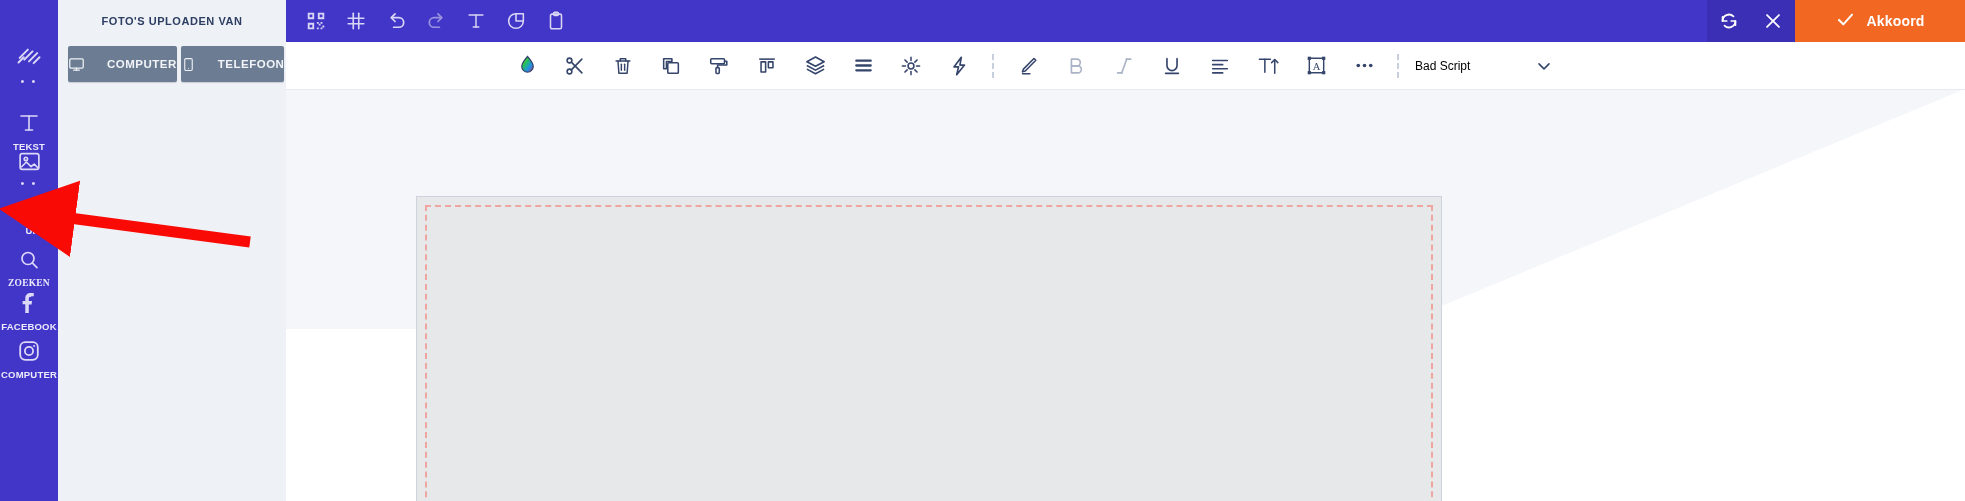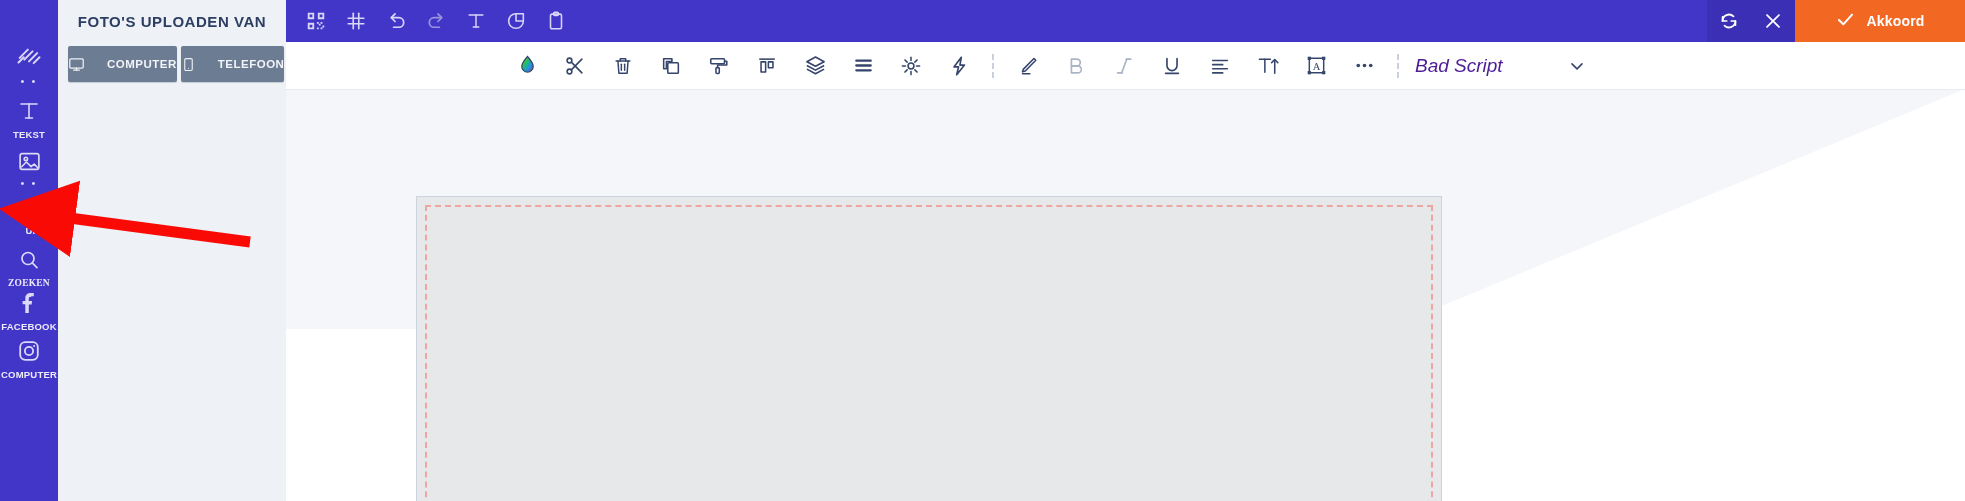--- a/index.html
+++ b/index.html
@@ -67,21 +67,21 @@
     z-index: 20;
   }
   #panel-head {
     position:absolute;
     left:0; top:0;
     width:228px; height:42px;
     background:#eef1f6;
     display:flex; align-items:center; justify-content:center;
   }
   #panel-title {
-    font-size: 15px;
+    font-size: 11px;
     font-weight: 600;
     letter-spacing: .55px;
     color: #2c3e62;
     white-space: nowrap;
   }
   #source-row {
     position: absolute;
     left: 10px; top: 46px;
     width: 208px;
     display: flex;
@@ -184,23 +184,22 @@
     border-left: 2px dashed #c8d0dd;
   }
   #font-box {
     display:flex; align-items:center;
     height:47px;
     margin-left: 6px;
     cursor:pointer;
     gap: 64px;
   }
   #font-name {
-    font-size: 19px; color:#4c1d95;
+    font-size: 12px; color:#000000;
     white-space:nowrap;
-    font-style:italic;
   }
 
   
   #canvas-area {
     position:absolute;
     left: 286px; top: 89px;
     width: 1679px; height: 412px;
     background:#ffffff;
     overflow:hidden;
     z-index: 10;
@@ -258,21 +257,21 @@
           <line x1="4" y1="11" x2="11" y2="4"></line>
             <line x1="8" y1="12.5" x2="15" y2="5.5"></line>
           <line x1="12" y1="14" x2="19" y2="7"></line>
             <line x1="16" y1="15.5" x2="21" y2="10.5"></line>
           <line x1="3" y1="15" x2="7.5" y2="10.5"></line>
         </svg>
       </span>
       <span class="rail-dots">• •</span>
     </div>
 
-    <div class="rail-item" style="top:96px;height:44px;">
+    <div class="rail-item" style="top:108px;height:44px;">
       <span class="rail-ico">
         <svg width="24" height="24" viewBox="0 0 24 24" fill="none" stroke="currentColor" stroke-width="1.6" stroke-linecap="round">
           <line x1="4" y1="5" x2="20" y2="5"></line>
             <line x1="12" y1="5" x2="12" y2="19"></line>
           <line x1="8.5" y1="19" x2="15.5" y2="19"></line>
         </svg>
       </span>
       <span class="rail-lbl">TEKST</span>
     </div>
 

